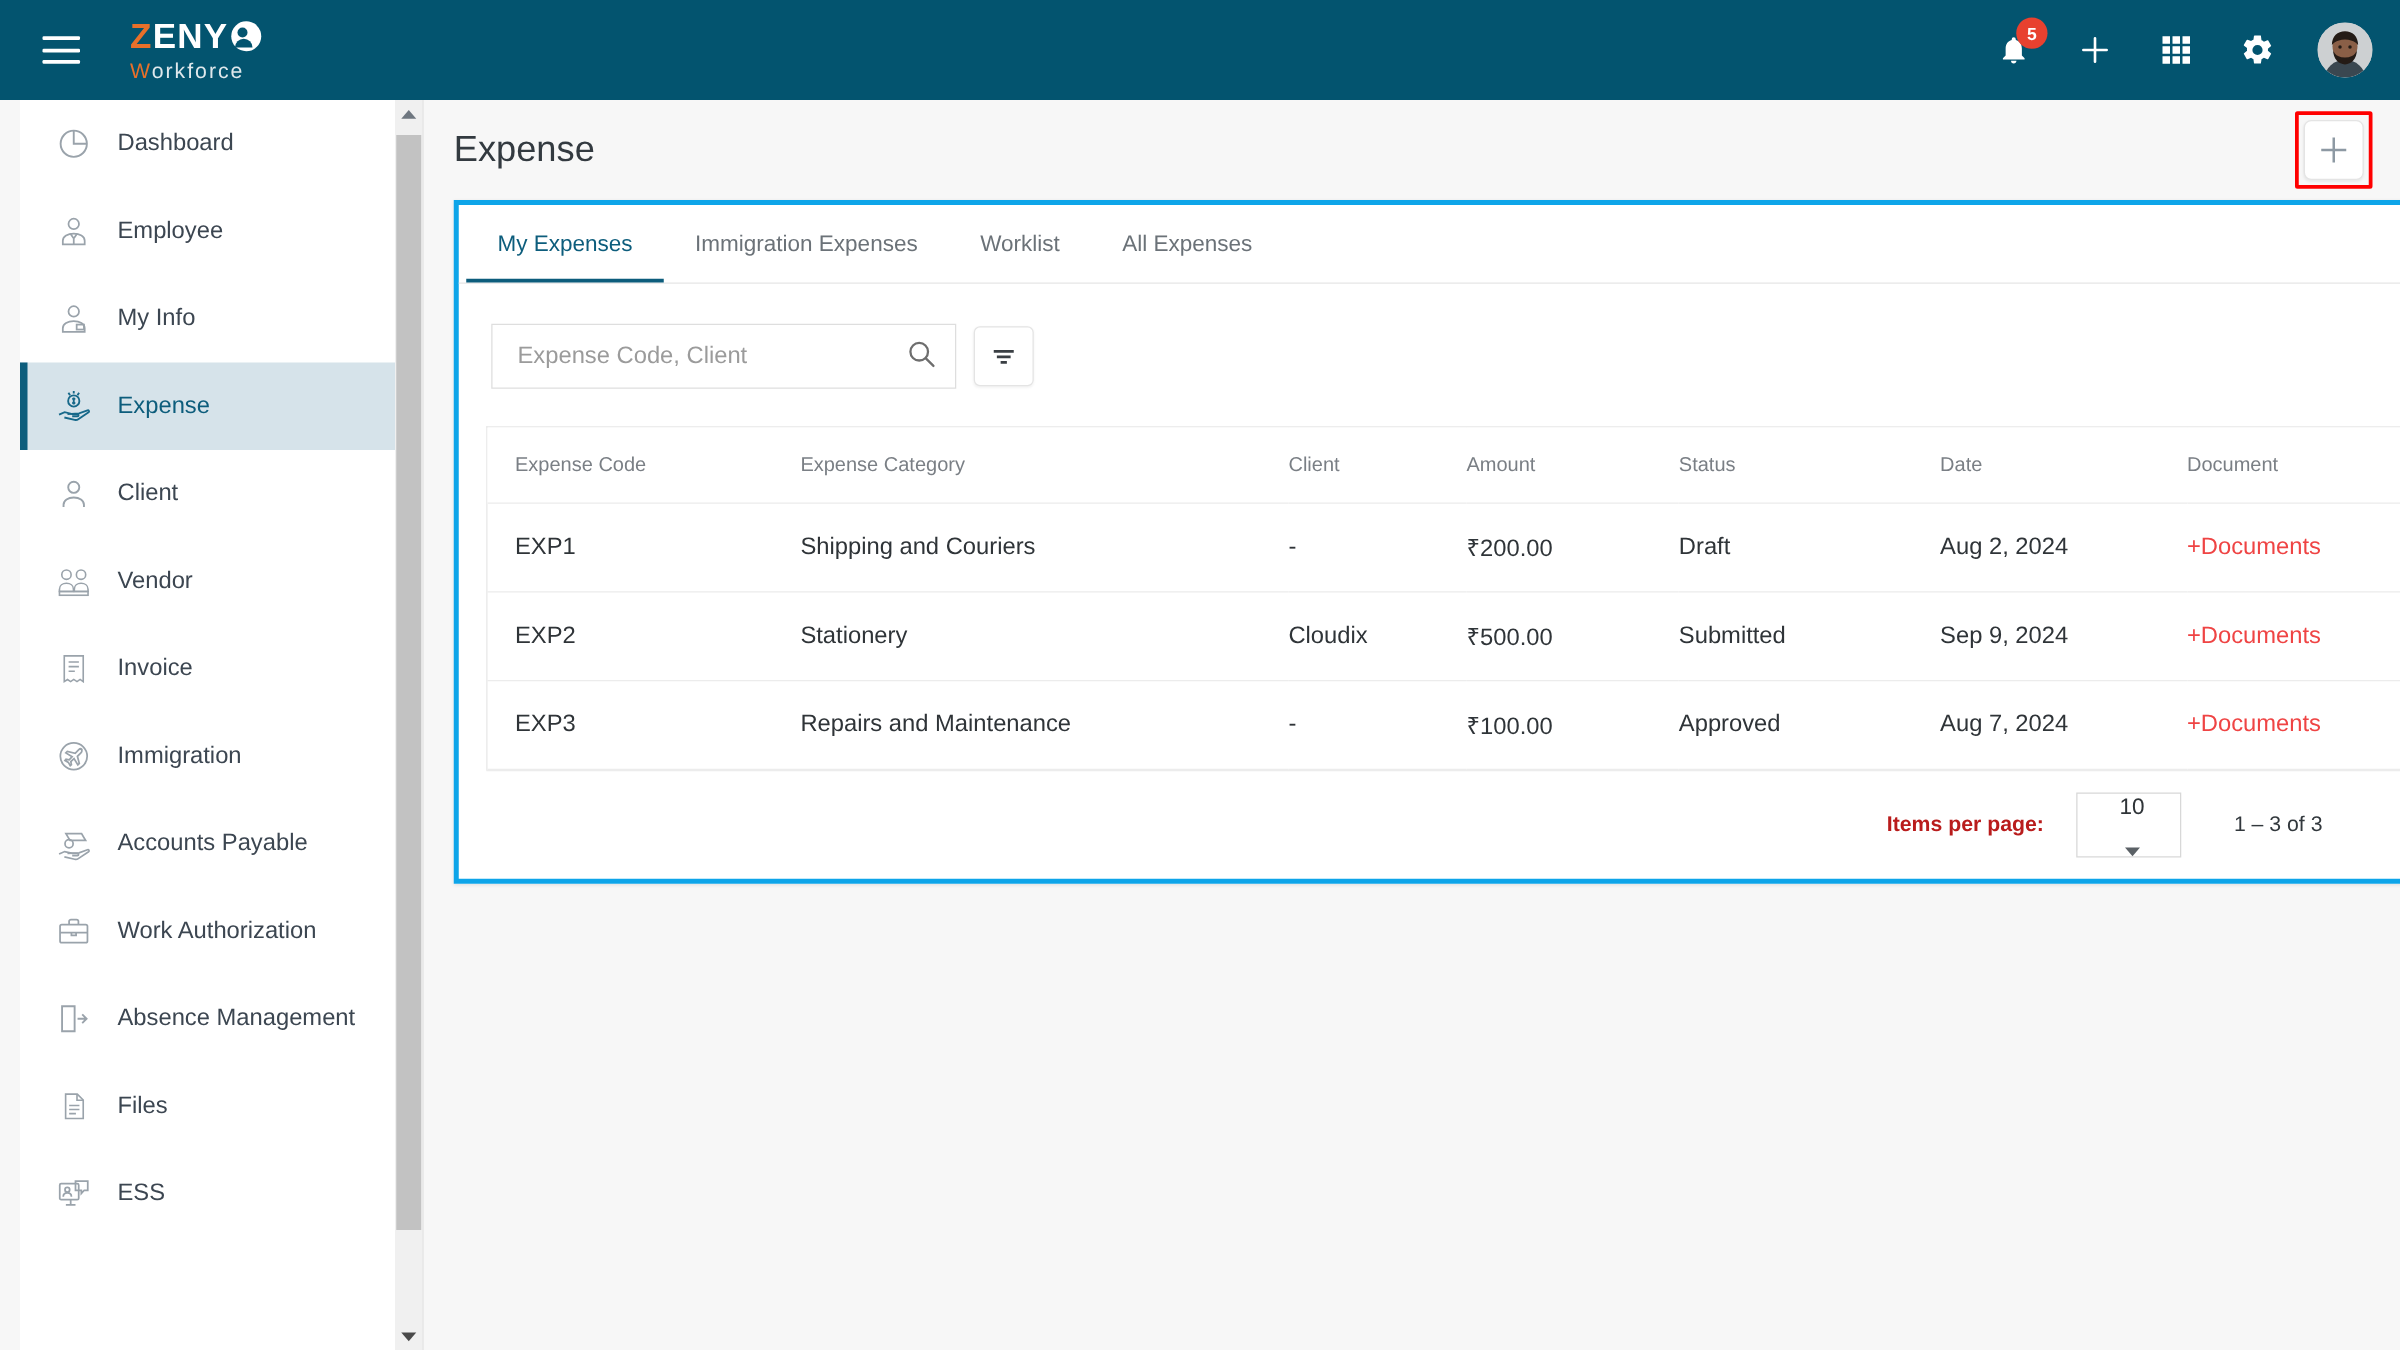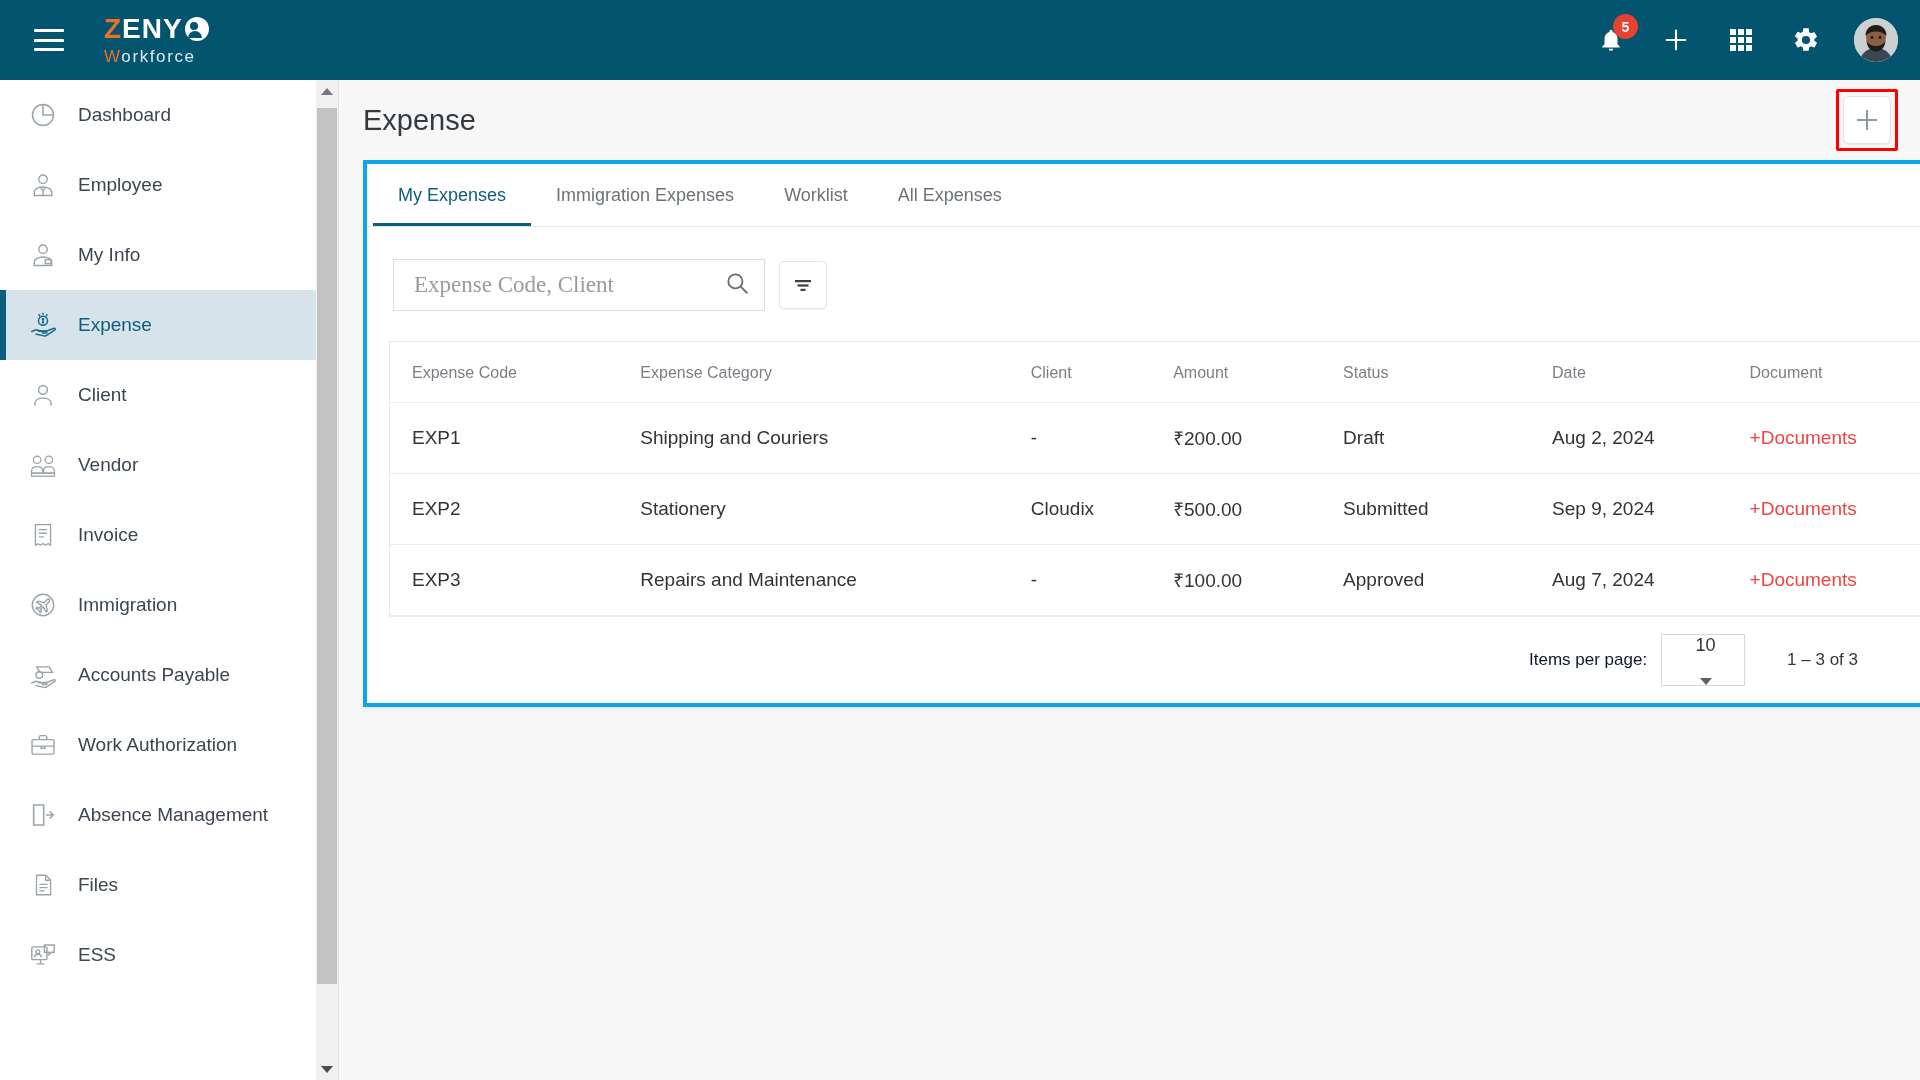--- a/index.html
+++ b/index.html
@@ -141,21 +141,21 @@
     overflow: hidden;
     background: #c9cbcc;
     position: relative;
     cursor: pointer;
     flex: 0 0 auto;
   }
 
   
   #sidebar {
     position: absolute;
-    top: 80px; left: 0;
+    top: 80px; left: 16px;
     width: 316px;
     height: 1000px;
     background: #ffffff;
     overflow: hidden;
     border-right: 1px solid #e2e2e2;
   }
   .nav-item {
     height: 70px;
     display: flex;
     align-items: center;
@@ -333,22 +333,22 @@
     background: #fff;
     display: flex;
     align-items: center;
     padding: 0 14px 0 18px;
     box-sizing: border-box;
   }
   #search-input {
     flex: 1 1 auto;
     border: none;
     outline: none;
-    font-size: 23px;
-    font-family: Liberation Serif, serif;
+    font-size: 19px;
+    font-family: Liberation Sans, sans-serif;
     color: #1d4ed8;
     background: transparent;
   }
   #search-input::placeholder { color: #9b9b9b; }
   #filter-btn {
     width: 46px; height: 46px;
     border: 1px solid #e4e4e4;
     border-radius: 5px;
     background: #fff;
     display: flex;
@@ -414,22 +414,23 @@
     align-items: center;
     justify-content: flex-end;
     height: 86px;
     padding-right: 26px;
     gap: 0;
     border-top: 1px solid #ececec;
     margin: 0 22px;
   }
   #ipp-label {
     font-size: 17px;
-    color: #0f172a;
-    margin-right: 14px;
+    color: #b91c1c;
+    margin-right: 26px;
+    font-weight: bold;
   }
   #ipp-select {
     width: 84px; height: 52px;
     border: 1px solid #d8d8d8;
     display: flex;
     align-items: center;
     justify-content: space-between;
     padding: 0 11px 0 16px;
     box-sizing: border-box;
     font-size: 18px;

